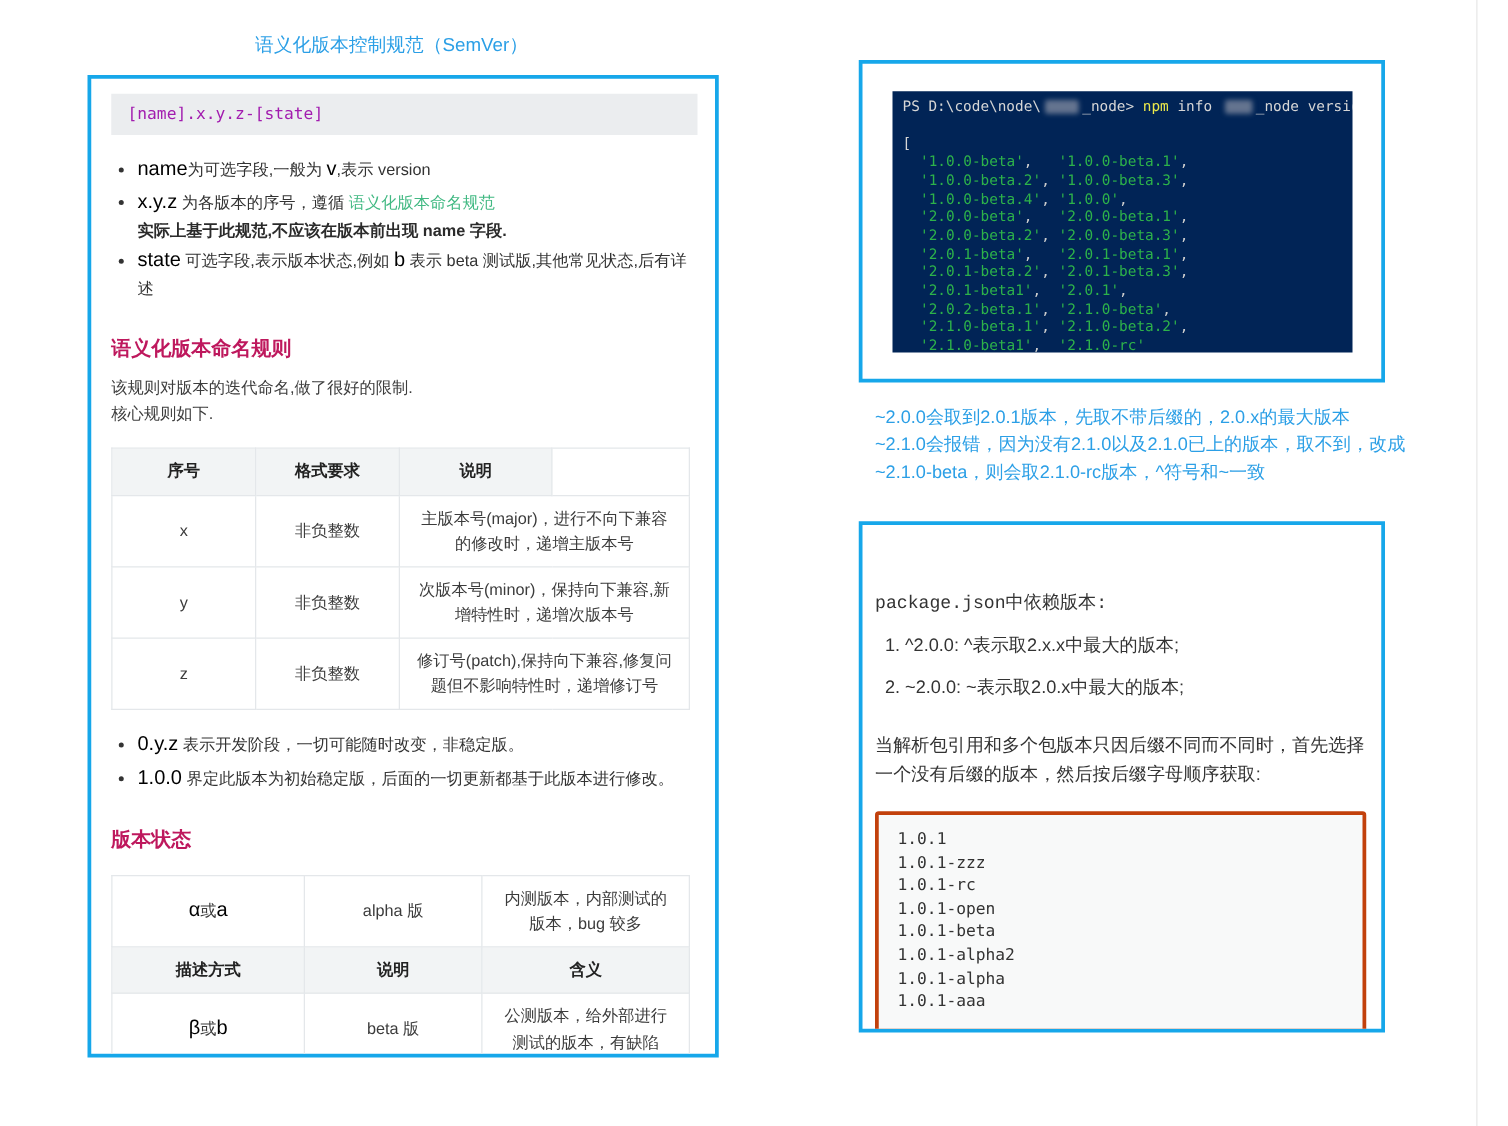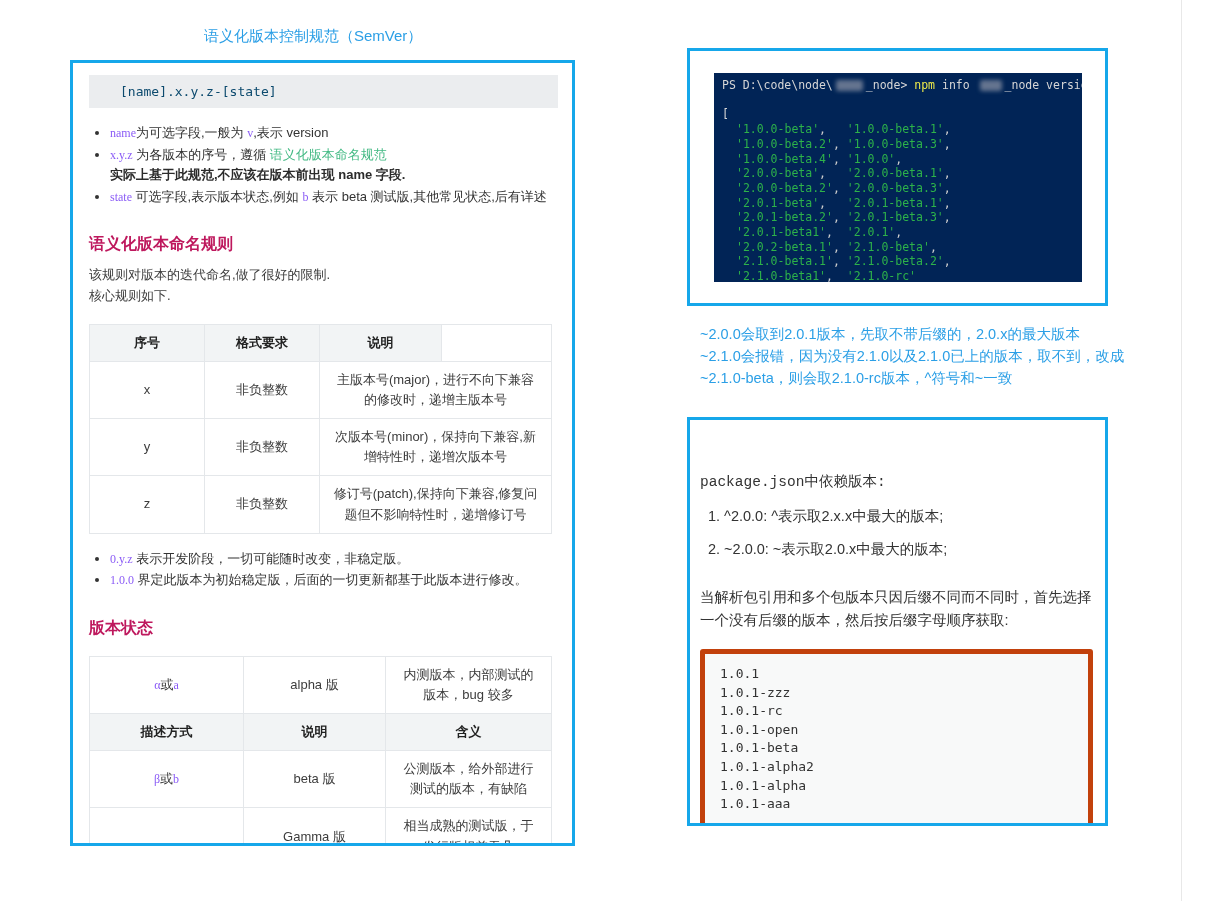--- a/index.html
+++ b/index.html
@@ -11,24 +11,24 @@
   .divider-v { position:absolute; left:1181px; top:0; width:1px; height:901px; background:#e8e8e8; }
 
   .page-title { position:absolute; left:204px; top:27px; font-size:15px; color:#2b9fe6; text-decoration:none; }
 
   .panel { position:absolute; box-sizing:border-box; border:3px solid #16a7ea; background:#fff; }
 
   
   #left-panel { left:70px; top:60px; width:505px; height:786px; padding:12px 14px 14px 16px; overflow:hidden; }
 
   .codeblock1 {
-    background:#ebedef; padding:9px 31px; margin:0;
-    font-family:"DejaVu Sans Mono", monospace; font-size:13px; color:#0c4a6e;
-  }
-  code.pink { font-family:Liberation Serif, serif; font-size:12px; color:#8b5cf6; }
+    background:#ebedef; padding:9px 13px; margin:0;
+    font-family:"DejaVu Sans Mono", monospace; font-size:13px; color:#a21caf;
+  }
+  code.pink { font-family:Liberation Sans, sans-serif; font-size:16px; color:#000000; }
   .link-green { color:#42b983; text-decoration:none; cursor:pointer; }
 
   ul.doc { margin:15px 0 0 0; padding-left:21px; font-size:13px; line-height:1.58; color:#333; }
   ul.doc li { margin-bottom:1px; }
   .li-bold { font-weight:bold; color:#2b2b2b; }
 
   h2.doc-h { font-size:16px; font-weight:bold; color:#be185d; margin:27px 0 10px 0; }
   p.doc-p { font-size:13px; line-height:1.6; margin:0; color:#3d3d3d; }
 
   table.doc-t { border-collapse:collapse; margin-top:17px; font-size:13px; table-layout:fixed; }
@@ -56,21 +56,21 @@
   .notes { position:absolute; left:700px; top:323px; width:440px; font-size:14.5px; line-height:22px; color:#2b9fe6; }
 
   
   #pkg-box { left:687px; top:417px; width:421px; height:409px; padding:52px 12px 16px 10px; font-size:14.5px; color:#333; overflow:hidden; }
   .pkg-title { margin:0 0 16px 0;font-family:Liberation Mono, monospace; }
   ol.pkg-ol { margin:0; padding:0 0 0 8px; list-style:none; }
   ol.pkg-ol li { margin-bottom:14px; }
   ol.pkg-ol .num { display:inline-block; margin-right:4px; }
   .pkg-para { margin:27px 0 0 0; line-height:23px; }
   .pkg-code {
-    margin-top:17px; background:#f8f9f9; border:5px solid #c2410c; border-radius:3px;
+    margin-top:17px; background:#f8f9f9; border:3px solid #c2410c; border-radius:3px;
     padding:11px 15px; font-family:"DejaVu Sans Mono", monospace; font-size:13px; line-height:18.6px; color:#333;
   }
   .pkg-code div { white-space:pre; }
 </style>
 </head>
 <body>
 
 <div class="divider-v"></div>
 
 <a class="page-title">语义化版本控制规范（SemVer）</a>

